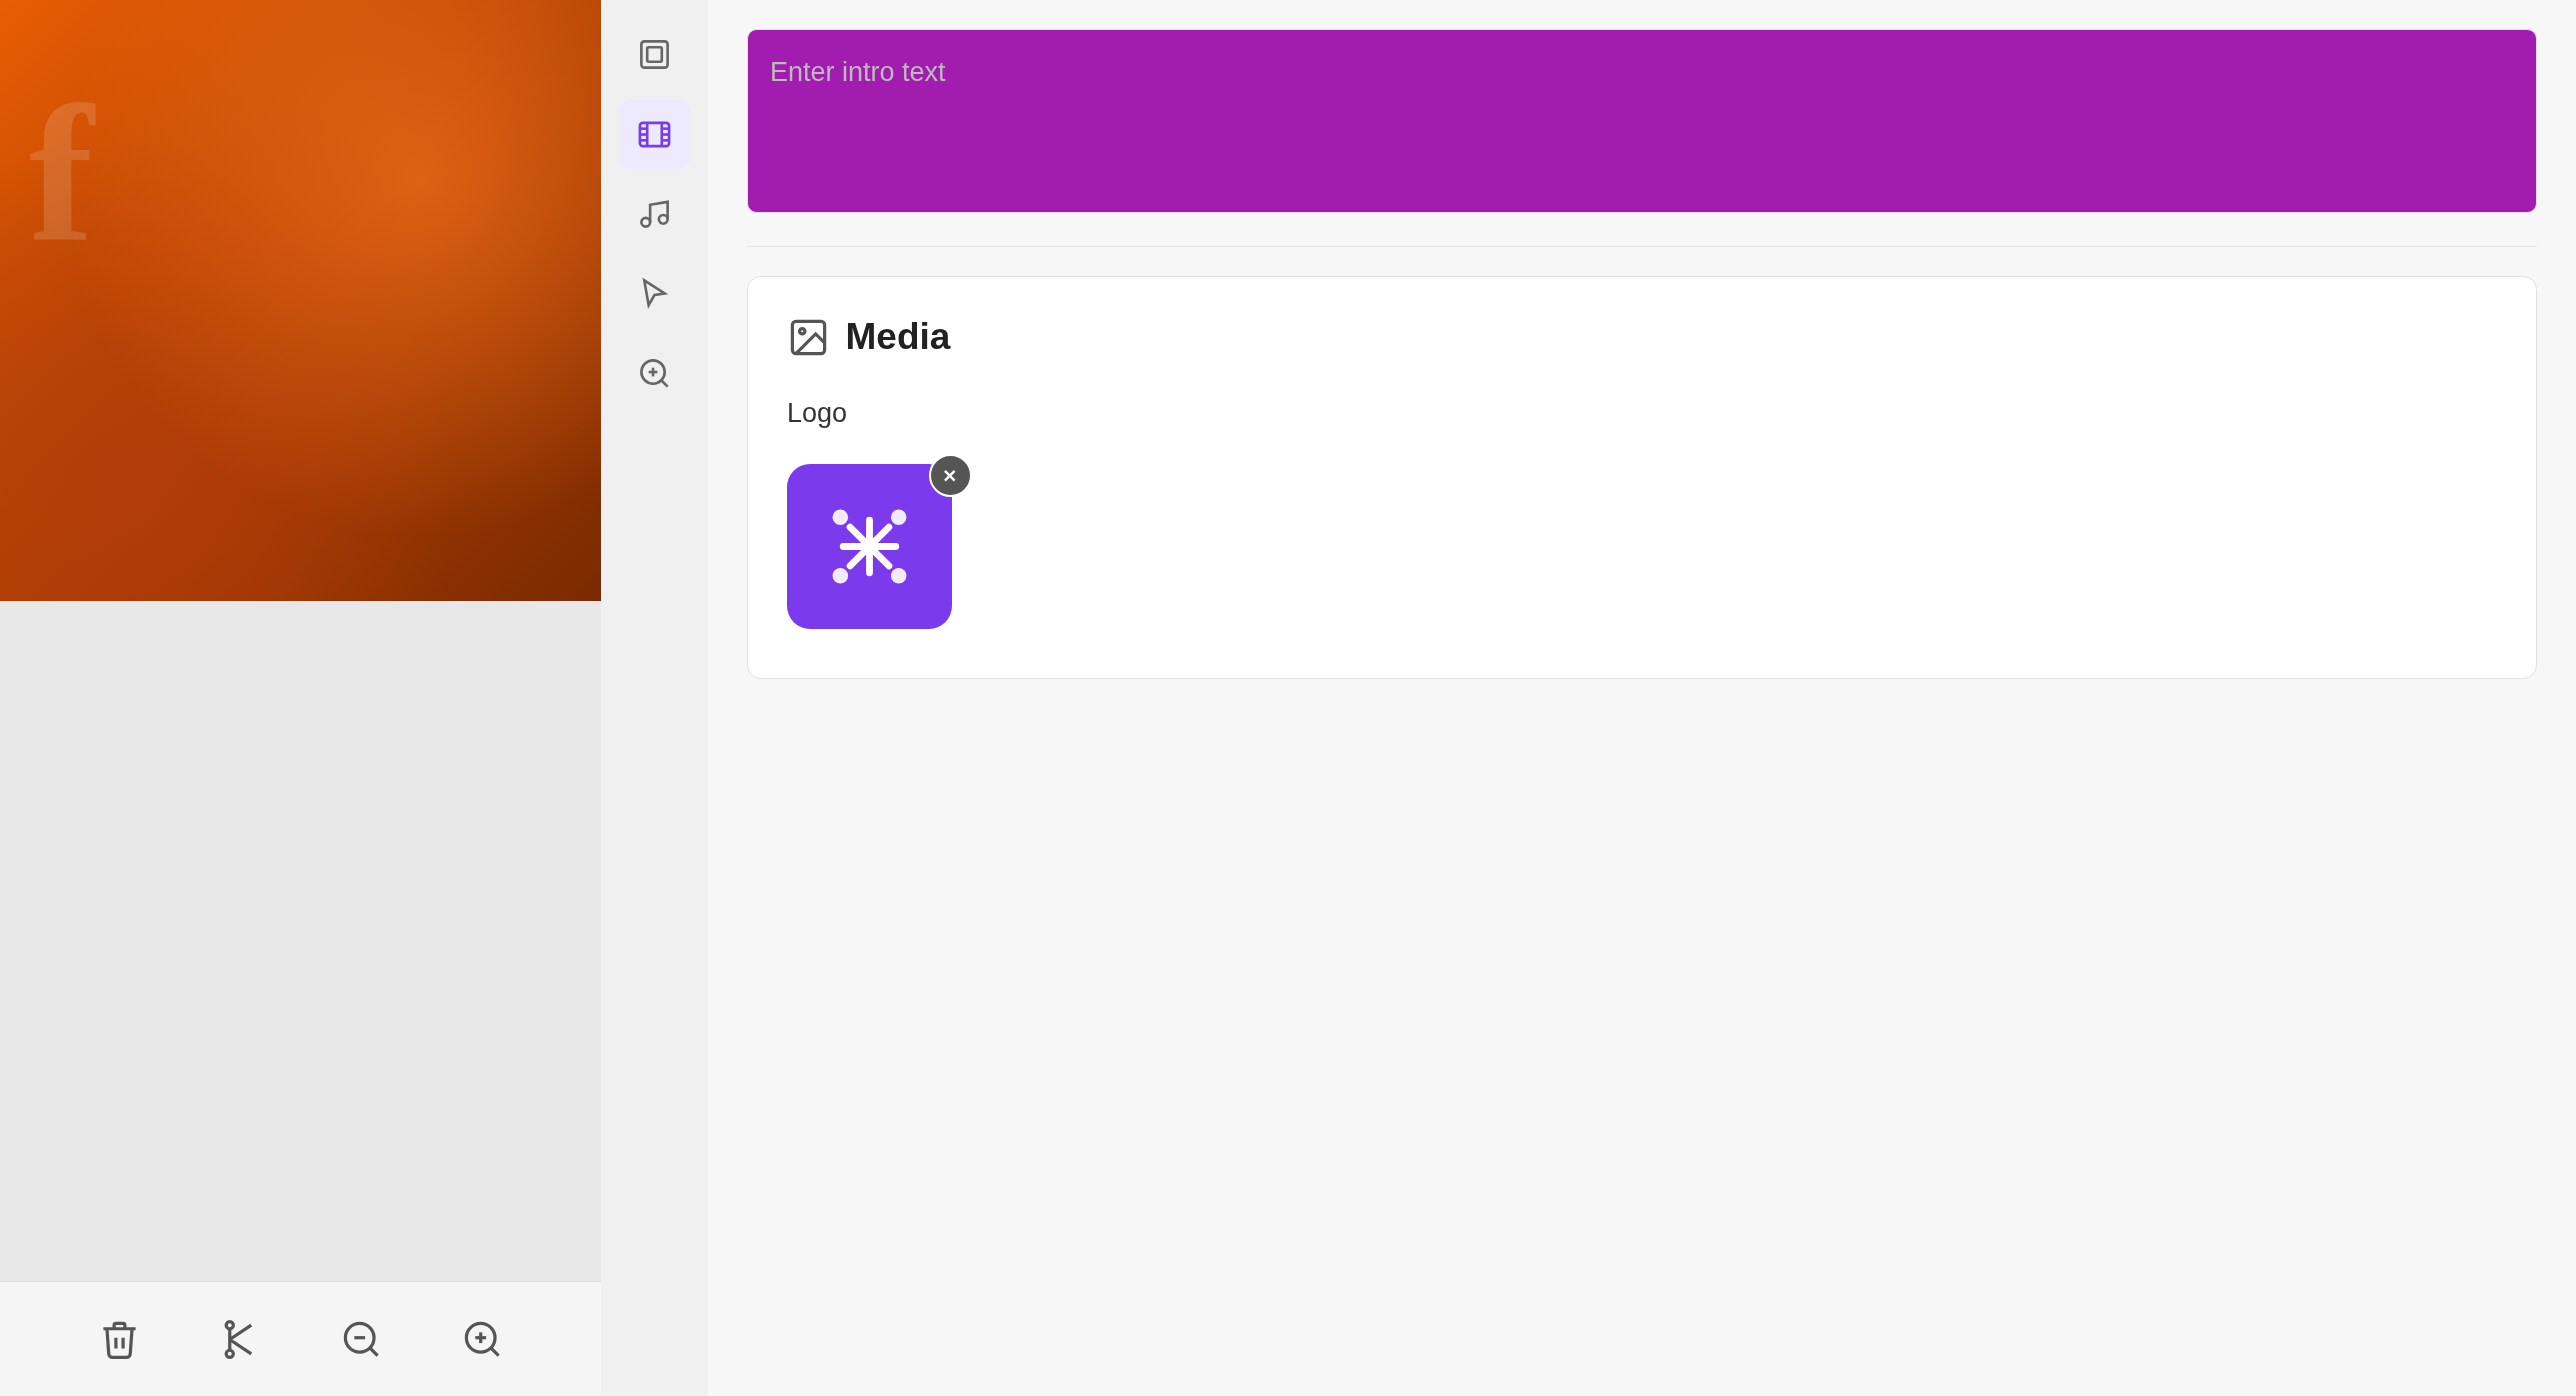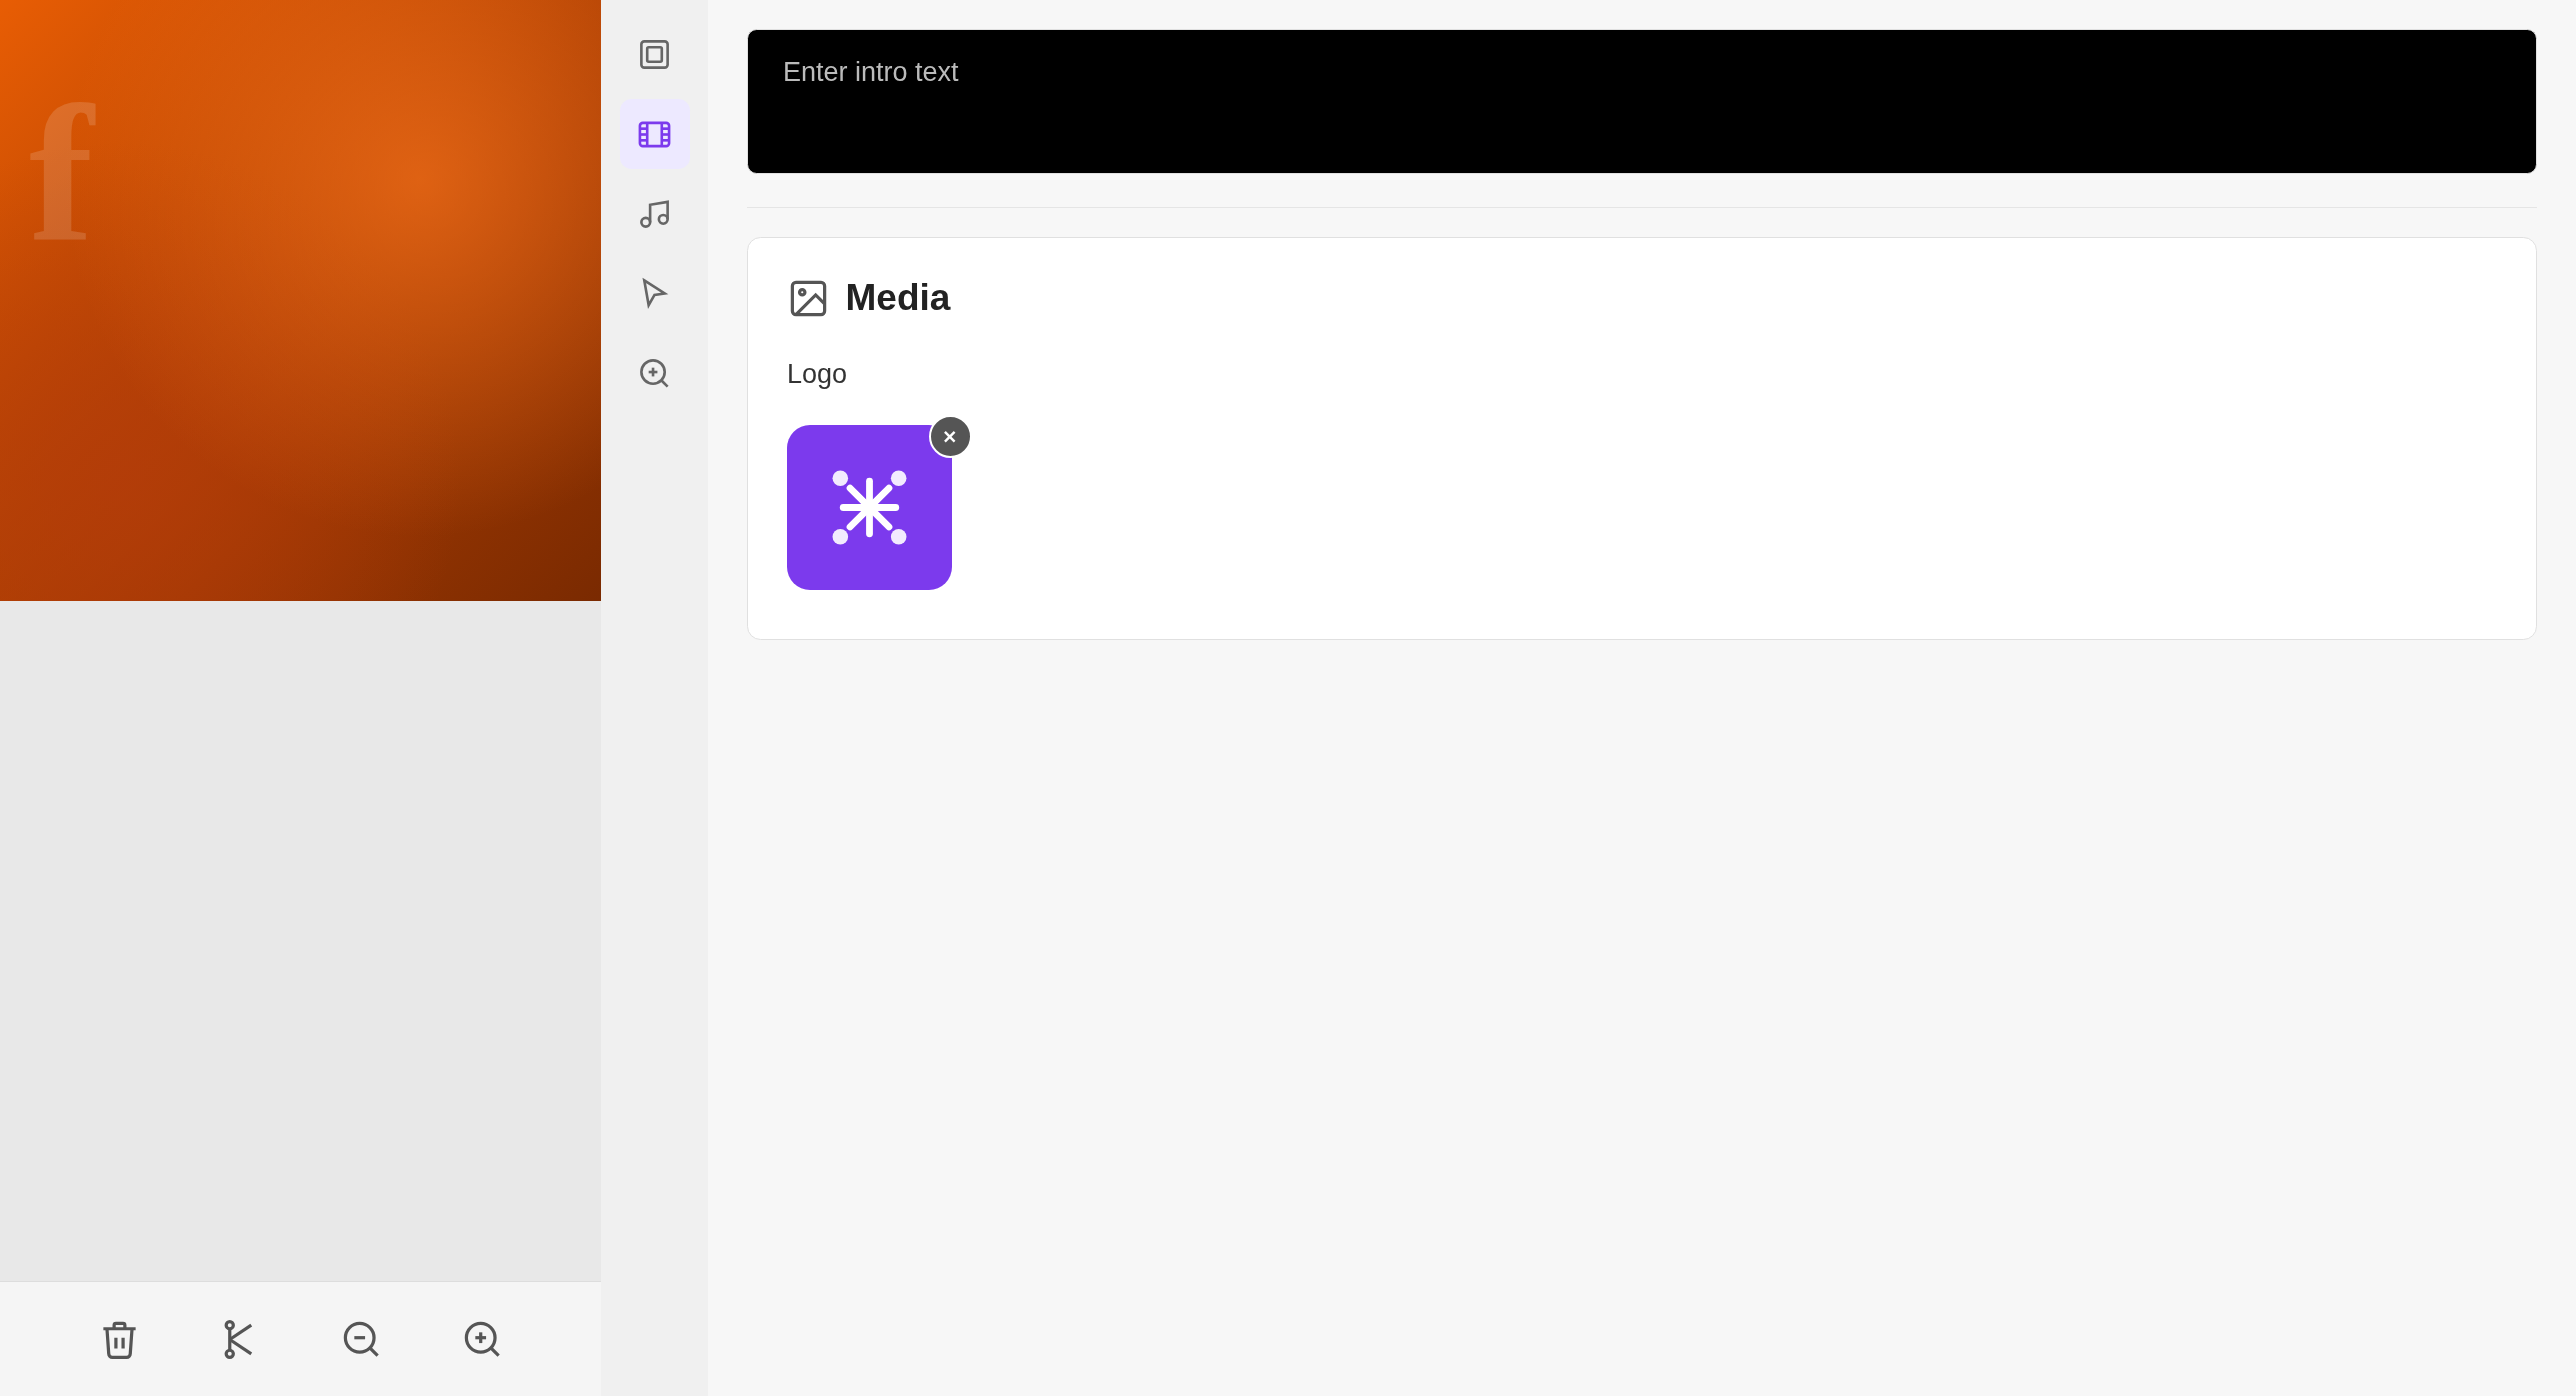--- a/index.html
+++ b/index.html
@@ -151,30 +151,30 @@
     .right-panel {
       flex: 1;
       background: #f7f7f7;
       padding: 29px 39px;
       overflow-y: auto;
     }
 
     
     .intro-text-input {
       width: 100%;
-      background: #000000;
+      background: #a21caf;
       border: 1.5px solid #e0e0e0;
       border-radius: 9.7px;
-      padding: 27px 35px;
+      padding: 27px 22px;
       font-size: 27px;
       color: #bbb;
       margin-bottom: 19.4px;
       outline: none;
       resize: none;
-      height: 145px;
+      height: 184px;
       font-family: inherit;
     }
 
     .intro-text-input::placeholder {
       color: #bbb;
     }
 
     .divider {
       height: 1px;
       background: #e5e5e5;

